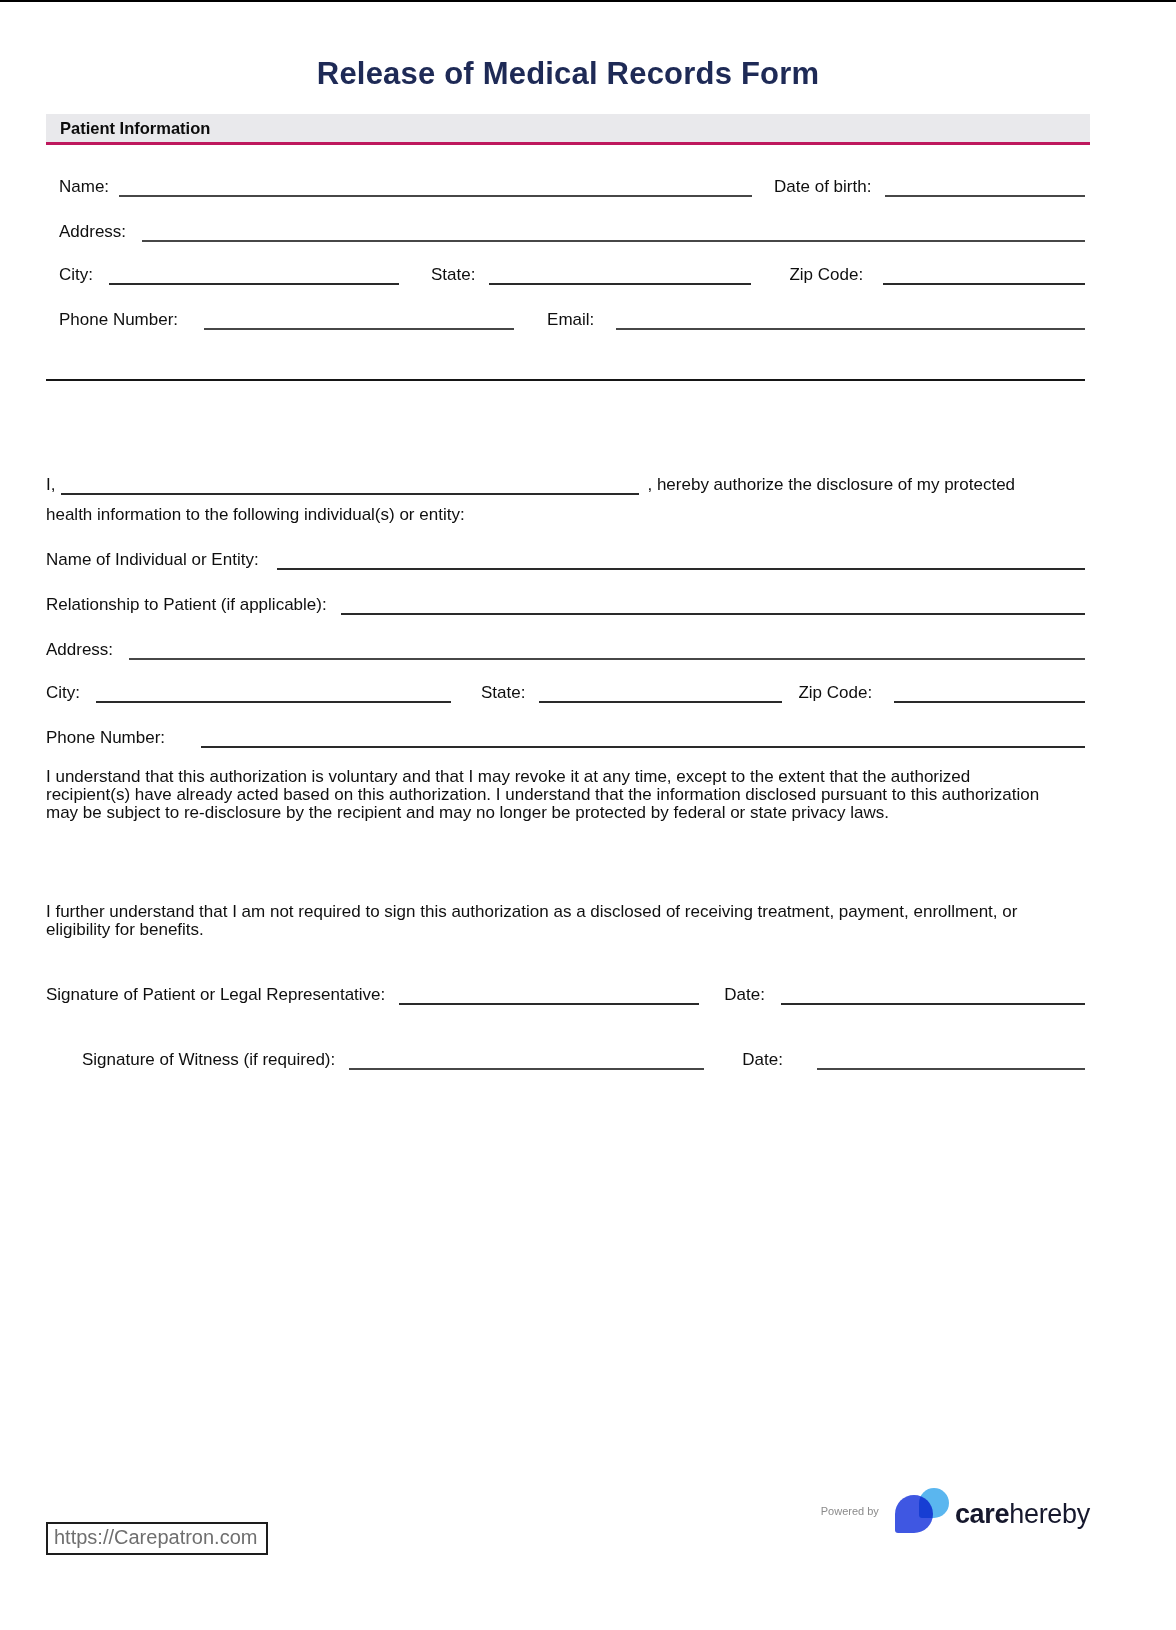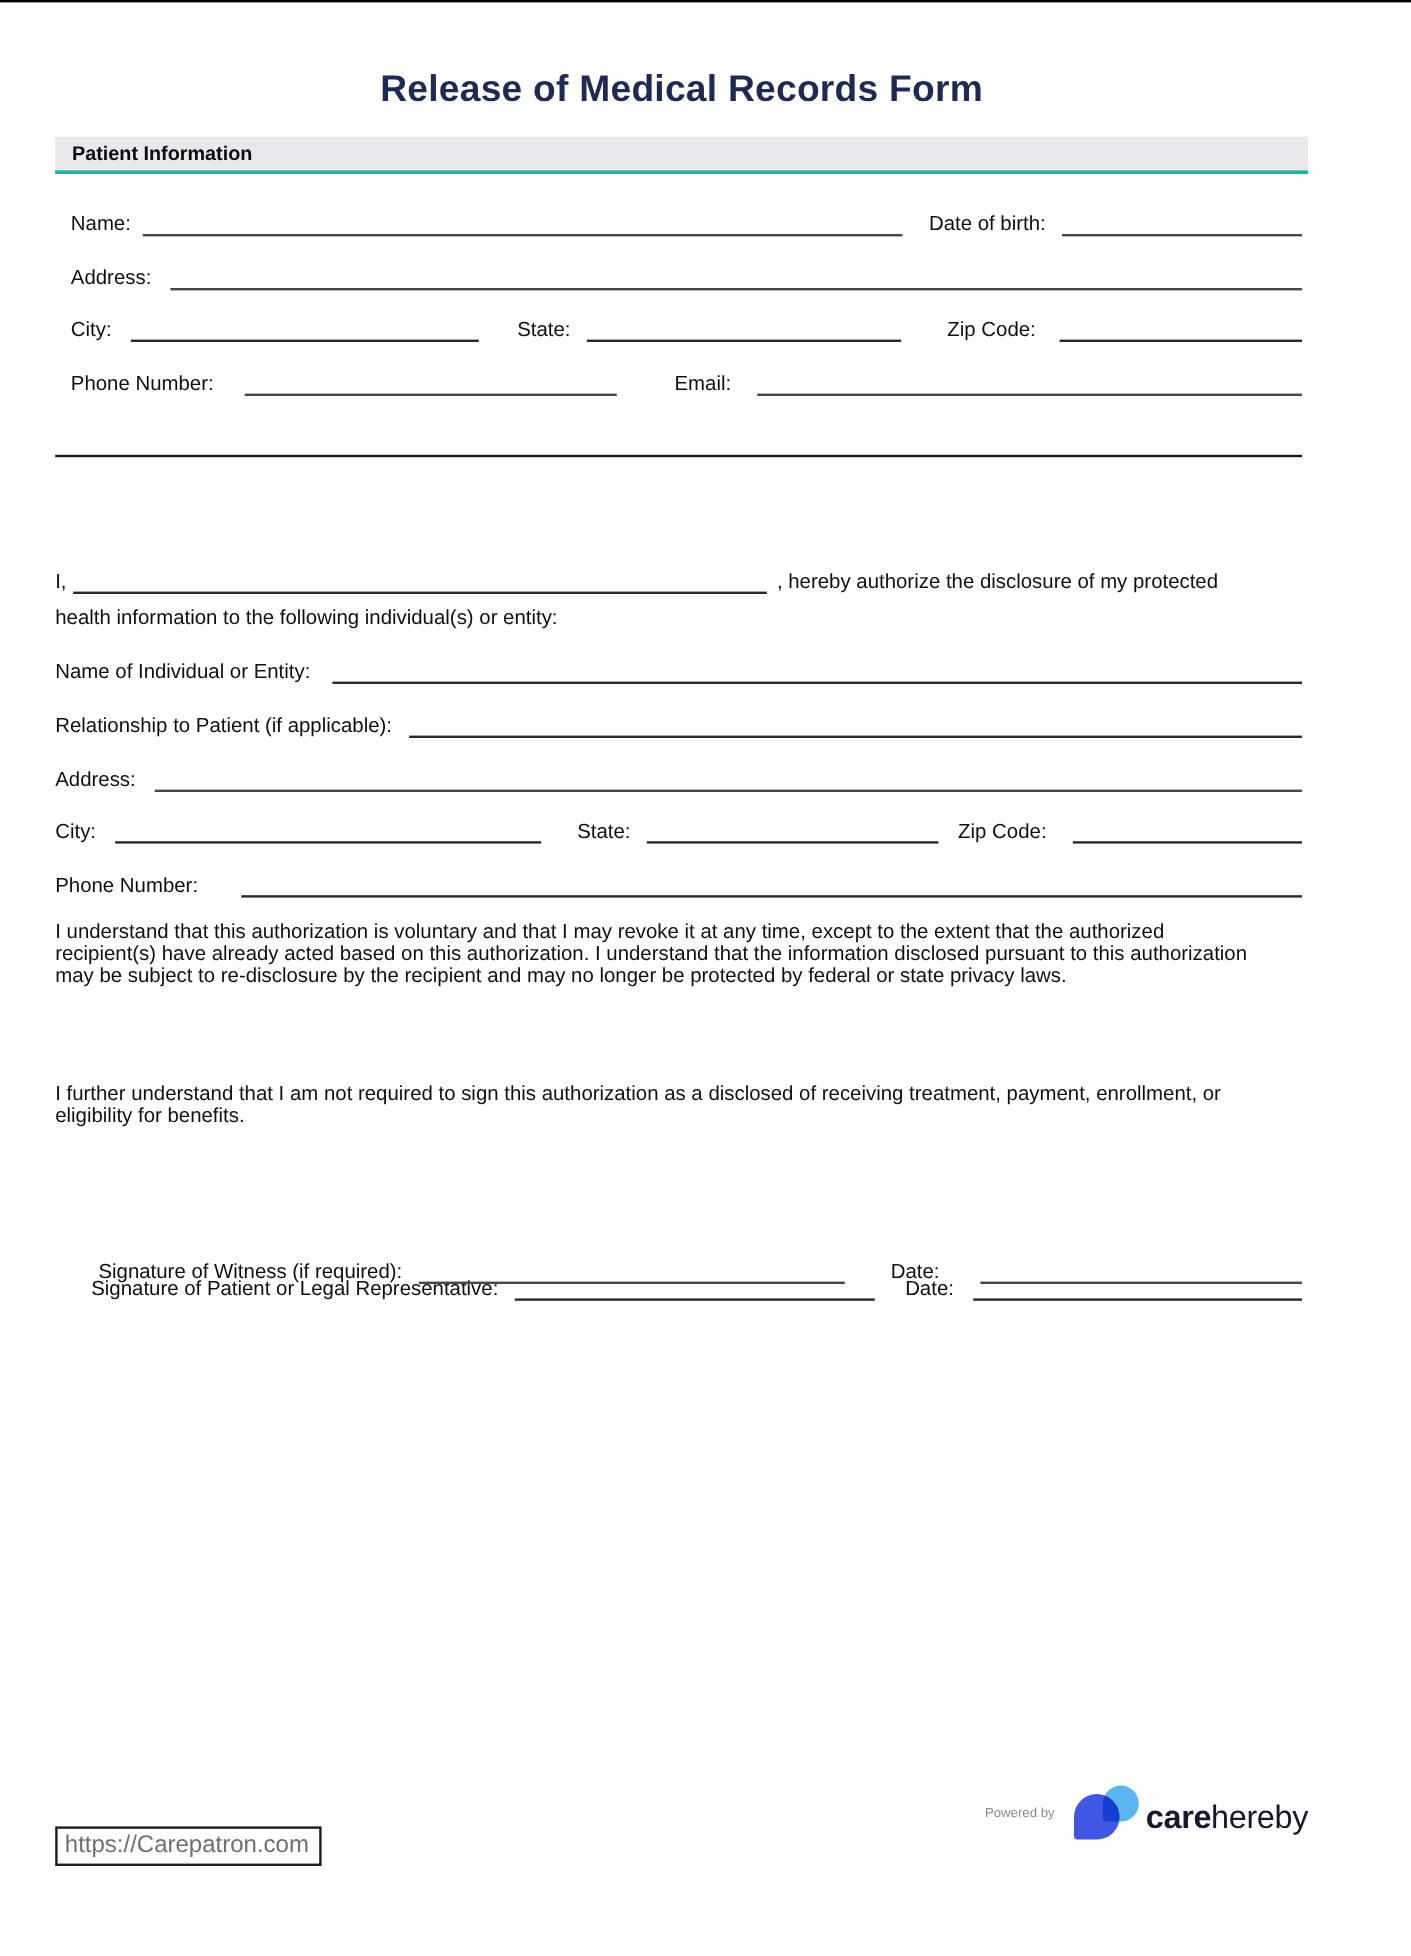--- a/index.html
+++ b/index.html
@@ -15,21 +15,21 @@
   }
   .doc-title {
     position:absolute; top:54px; left:46px; right:86px;
     text-align:center;
     font-size:31px; font-weight:bold; color:#1e2a56;
     letter-spacing:0.2px;
   }
   .section-bar {
     position:absolute; top:112px; left:46px; right:86px; height:31px;
     background:#e9e9ec;
-    border-bottom:3px solid #14b8a6;
+    border-bottom:3px solid #be185d;
     display:flex; align-items:center;
     padding-left:14px;
   }
   .section-bar span { font-size:16.5px; font-weight:bold; color:#0c0c0c; }
   .frow {
     position:absolute; left:59px; right:91px; height:24px;
     display:flex; align-items:flex-end;
     font-size:17px;
   }
   .frow.wide { left:46px; }
@@ -103,21 +103,21 @@
     <div class="ln dark" style="width:290px; margin-left:16px;"></div>
     <span class="lbl" style="margin-left:32px;">State:</span>
     <div class="ln dark" style="width:262px; margin-left:14px;"></div>
     <span class="lbl" style="margin-left:38px;">Zip Code:</span>
     <div class="ln dark grow" style="margin-left:20px;"></div>
   </div>
 
   <div class="frow" style="top:304px;">
     <span class="lbl">Phone Number:</span>
     <div class="ln" style="width:310px; margin-left:26px;"></div>
-    <span class="lbl" style="margin-left:48px;">Email:</span>
+    <span class="lbl" style="margin-left:33px;">Email:</span>
     <div class="ln grow" style="margin-left:22px;"></div>
   </div>
 
   <div class="divider"></div>
 
   <div class="frow wide" style="top:469px;">
     <span class="lbl">I,</span>
     <div class="ln dark" style="width:578px; margin-left:6px;"></div>
     <span class="lbl" style="margin-left:8px;">, hereby authorize the disclosure of my protected</span>
   </div>
@@ -150,21 +150,21 @@
   </div>
 
   <div class="frow wide" style="top:722px;">
     <span class="lbl">Phone Number:</span>
     <div class="ln dark grow" style="margin-left:36px;"></div>
   </div>
 
   <div class="para" style="top:766px;">I understand that this authorization is voluntary and that I may revoke it at any time, except to the extent that the authorized recipient(s) have already acted based on this authorization. I understand that the information disclosed pursuant to this authorization may be subject to re-disclosure by the recipient and may no longer be protected by federal or state privacy laws.</div>
   <div class="para" style="top:901px;">I further understand that I am not required to sign this authorization as a disclosed of receiving treatment, payment, enrollment, or eligibility for benefits.</div>
 
-  <div class="frow wide" style="top:1058px;margin-left:30px;">
+  <div class="frow wide" style="top:979px;">
     <span class="lbl">Signature of Patient or Legal Representative:</span>
     <div class="ln dark" style="width:300px; margin-left:14px;"></div>
     <span class="lbl" style="margin-left:25px;">Date:</span>
     <div class="ln dark grow" style="margin-left:16px;"></div>
   </div>
 
   <div class="frow wide" style="top:1044px;margin-left:36px;">
     <span class="lbl">Signature of Witness (if required):</span>
     <div class="ln" style="width:355px; margin-left:14px;"></div>
     <span class="lbl" style="margin-left:38px;">Date:</span>

